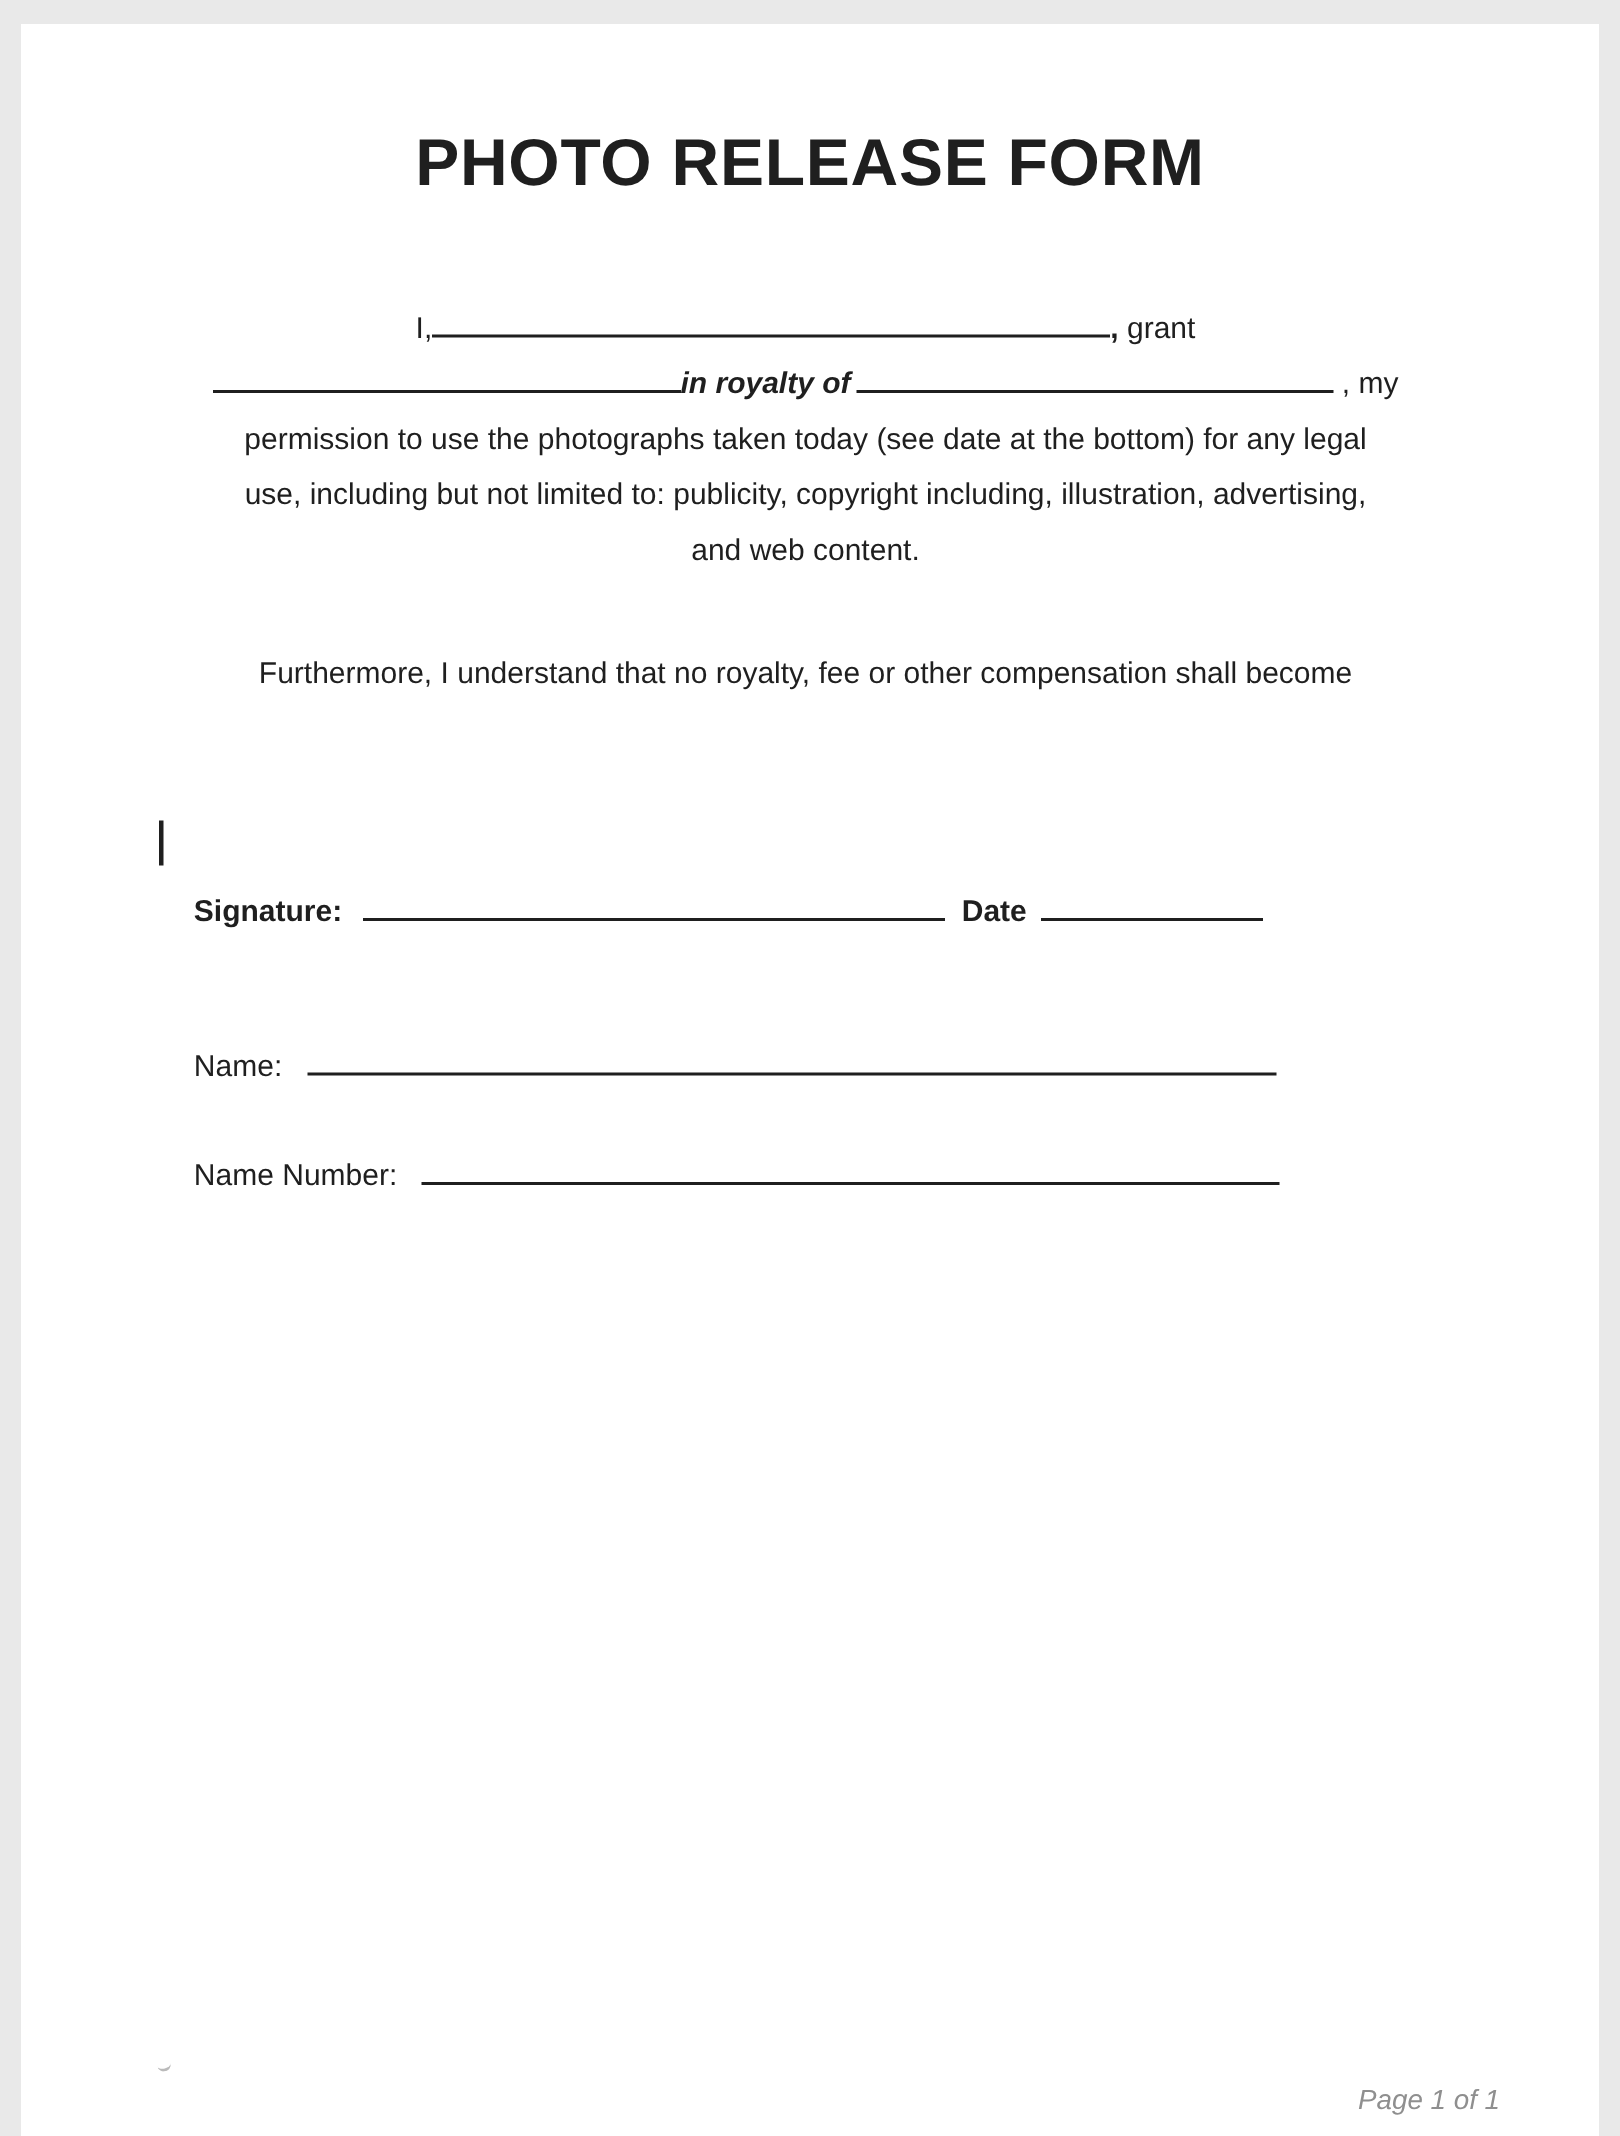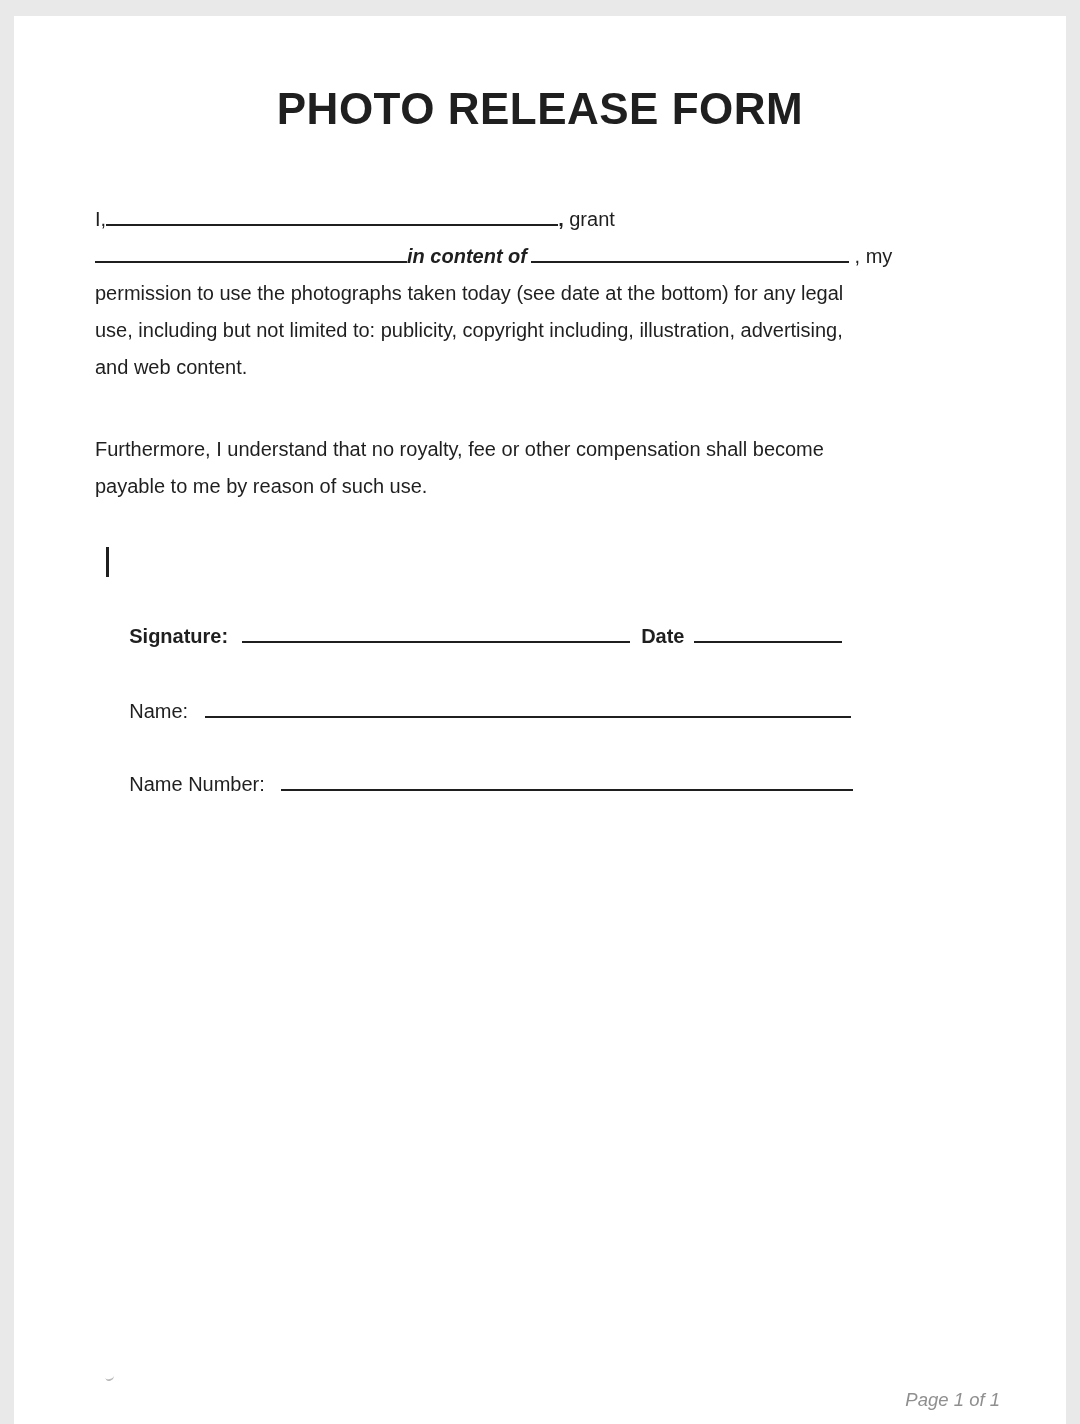--- a/index.html
+++ b/index.html
@@ -19,32 +19,32 @@
     left: 0;
     width: 100%;
     margin: 0;
     text-align: center;
     font-size: 44px;
     line-height: 46px;
     font-weight: bold;
     letter-spacing: 0.5px;
     color: var(--text, #1f1f1f);
   }
-  .para { position: absolute; left: 81px; width: 860px; font-size: 20px; }
+  .para { position: absolute; left: 93px; width: 860px; font-size: 20px; text-align: center; }
   .para .line { line-height: 37px; white-space: pre; }
   .grant-para { top: 185px; }
   .royalty-para { top: 415px; }
   .row {
     position: absolute;
     left: 93px;
     font-size: 20px;
     line-height: 37px;
     white-space: pre;
   }
-  .sig-row   { top: 565px; }
+  .sig-row   { top: 537px; }
   .name-row  { top: 640px; }
   .phone-row { top: 713px; }
   .bold { font-weight: bold; }
   .bolditalic { font-weight: bold; font-style: italic; }
   .blank {
     display: inline-block;
     border-bottom: 2px solid var(--line, #1f1f1f);
     height: 2px;
   }
   .blank-w1 { width: 452px; }
@@ -86,29 +86,28 @@
 </style>
 </head>
 <body>
 
 <div class="page" style="--page-bg: #ffffff; --text: #1f1f1f; --line: #1f1f1f; --footer-text: #8f8f8f;">
 
   <h1 class="title">PHOTO RELEASE FORM</h1>
 
   <div class="para grant-para">
     <div class="line"><span>I,</span><span class="blank blank-w1"></span><span class="bold">,</span><span> grant</span></div>
-    <div class="line"><span class="blank blank-w2"></span><span class="bolditalic">in content of</span><span class="blank blank-w3"></span><span> , my</span></div>
+    <div class="line"><span class="blank blank-w2"></span><span class="bolditalic">in royalty of</span><span class="blank blank-w3"></span><span> , my</span></div>
     <div class="line">permission to use the photographs taken today (see date at the bottom) for any legal</div>
     <div class="line">use, including but not limited to: publicity, copyright including, illustration, advertising,</div>
     <div class="line">and web content.</div>
   </div>
 
   <div class="para royalty-para">
     <div class="line">Furthermore, I understand that no royalty, fee or other compensation shall become</div>
-    <div class="line">payable to me by reason of such use.</div>
   </div>
 
   <div class="caret"></div>
 
   <div class="row sig-row">
     <span class="bold">Signature:</span><span class="blank sig-blank"></span><span class="bold date-label">Date</span><span class="blank date-blank"></span>
   </div>
 
   <div class="row name-row">
     <span>Name:</span><span class="blank name-blank"></span>

